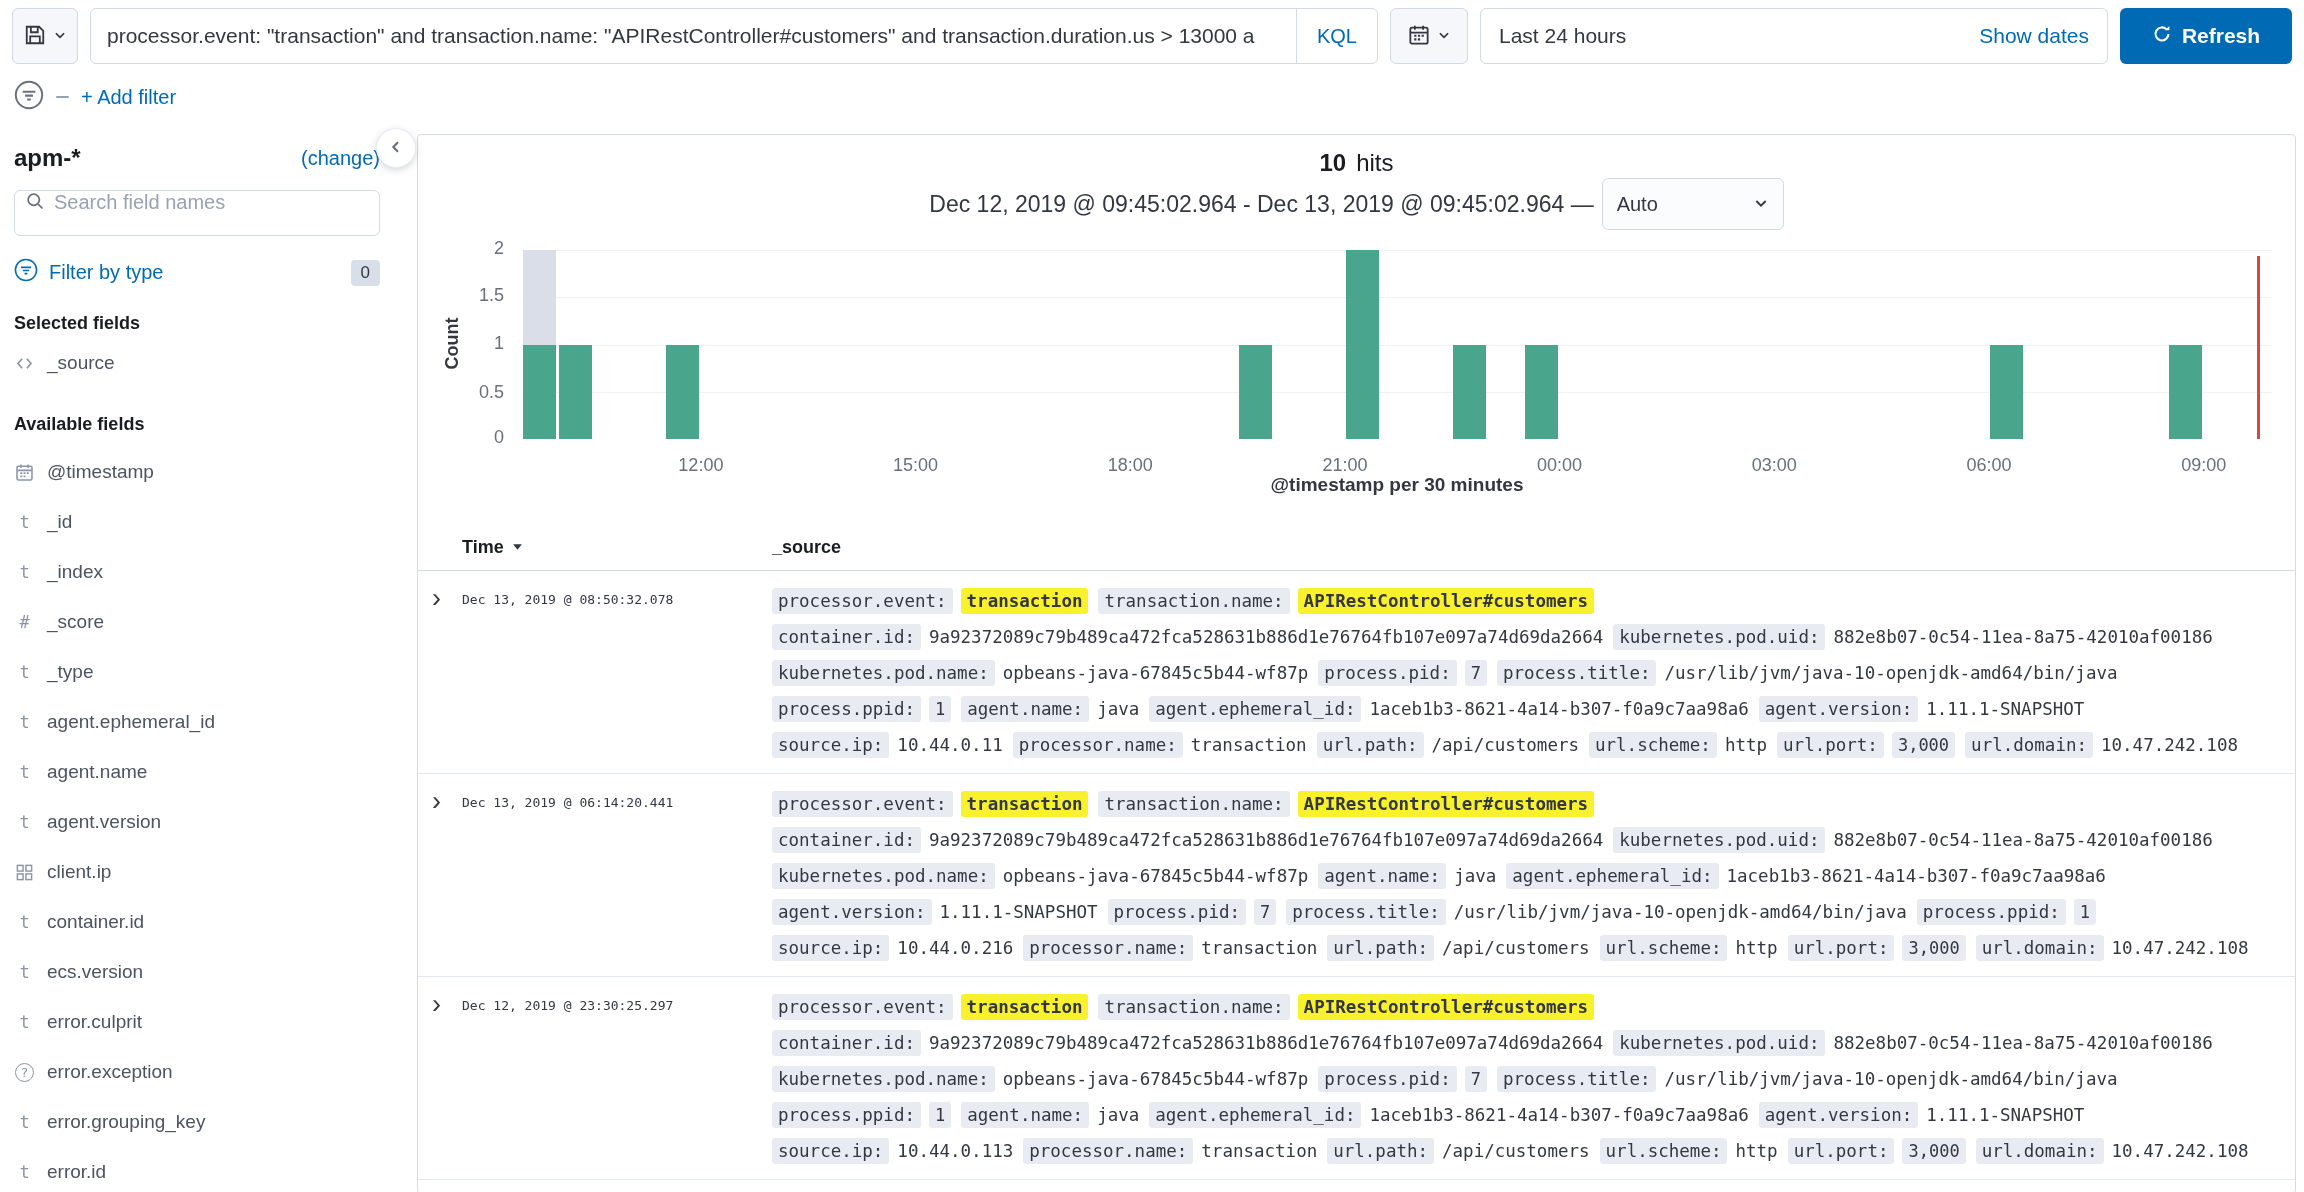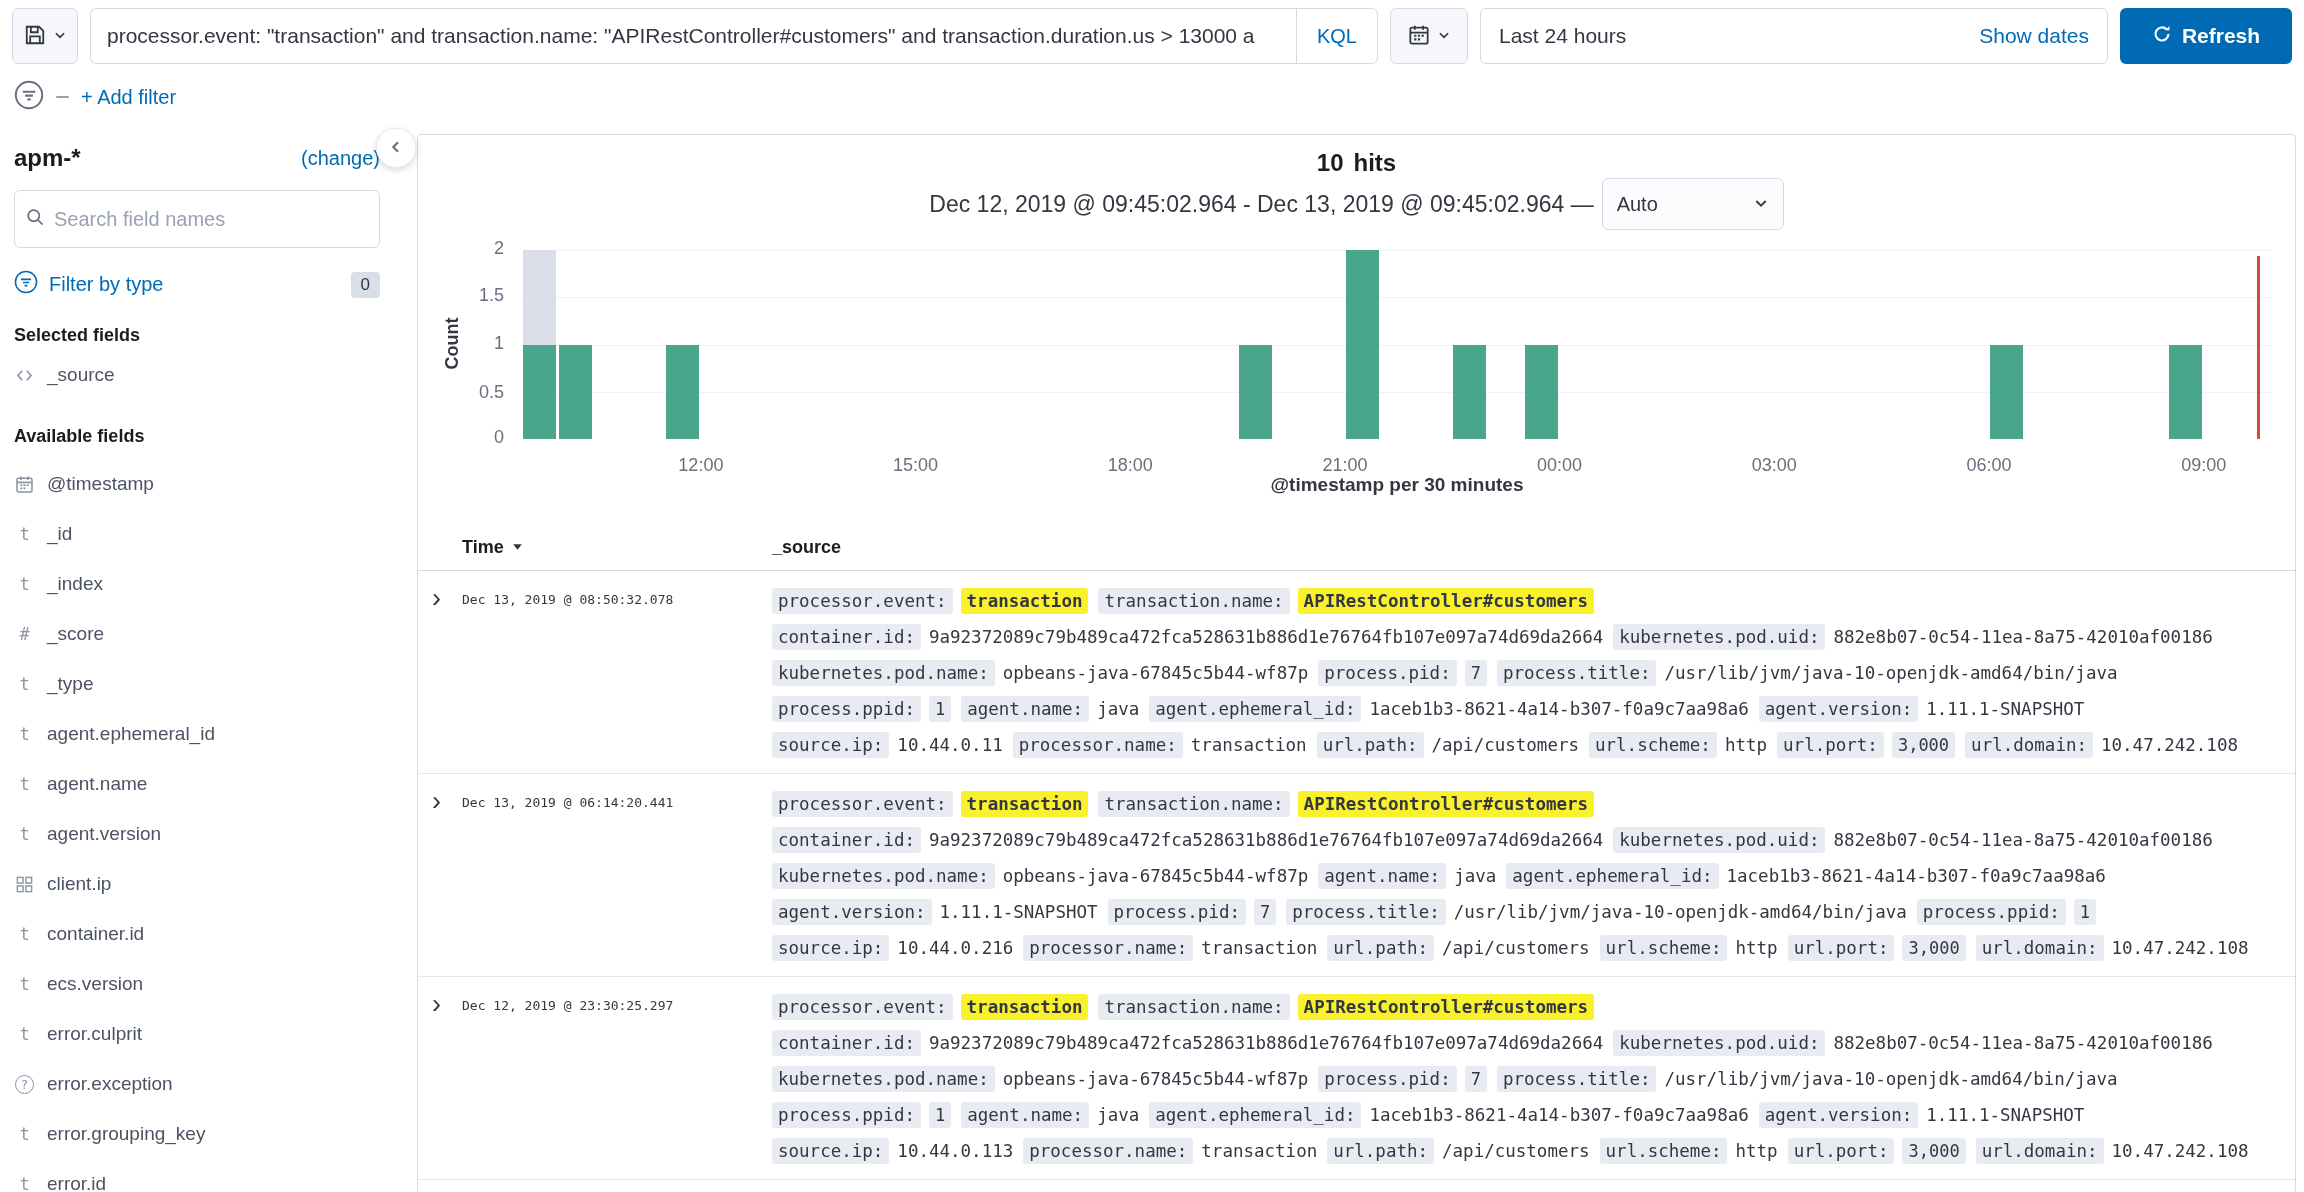--- a/index.html
+++ b/index.html
@@ -28,22 +28,22 @@
   
   .filter-row{position:absolute;left:14px;top:80px;display:flex;align-items:center;gap:12px}
   .filter-dash{width:13px;height:2px;background:#98a2b3;border-radius:1px}
   .add-filter{color:var(--accent);font-size:20px;cursor:pointer}
 
   
   .sidebar{position:absolute;left:0;top:134px;width:400px;padding:10px 20px 0 14px}
   .sb-head{display:flex;align-items:center;justify-content:space-between}
   .index-pattern{font-size:24px;font-weight:700;color:#1a1c21}
   .change-link{font-size:20px;color:var(--accent);cursor:pointer}
-  .sb-search{margin-top:18px;height:58px;border:1px solid #d3dae6;border-radius:6px;display:flex;
-    align-items:flex-end;background:#fff;padding:16px 10px;gap:9px}
+  .sb-search{margin-top:18px;height:46px;border:1px solid #d3dae6;border-radius:6px;display:flex;
+    align-items:flex-start;background:#fff;padding:0 10px;gap:9px}
   .sb-search input{border:none;outline:none;flex:1;font-size:20px;font-family:inherit;color:#343741;background:transparent}
   .sb-search input::placeholder{color:#98a2b3}
   .sb-filter{margin-top:22px;display:flex;align-items:center;gap:11px;font-size:20px;
     color:var(--accent);cursor:pointer}
   .badge{margin-left:auto;background:#d9dfe9;color:#343741;font-size:17px;padding:3px 10px;border-radius:4px}
   .sb-heading{margin-top:26px;font-size:18px;font-weight:700;color:#1a1c21}
   .field-list{list-style:none;margin-top:4px}
   #available-fields{margin-top:12px}
   .field-item{display:flex;align-items:center;gap:12px;height:50px;cursor:pointer}
   .ficon{width:21px;display:flex;justify-content:center}
@@ -54,21 +54,21 @@
 
   .collapse-btn{position:absolute;left:376px;top:128px;width:40px;height:40px;border-radius:50%;
     background:#fff;border:1px solid #e8ebf1;box-shadow:0 2px 7px rgba(50,60,80,.2);display:flex;
     align-items:center;justify-content:center;z-index:5;cursor:pointer}
 
   
   .main-panel{position:absolute;left:417px;top:134px;width:1879px;height:1060px;background:#fff;
     border:1px solid #d3dae6;border-radius:4px;overflow:hidden}
   .hits-line{margin-top:14px;text-align:center;font-size:24px;color:#1a1c21;height:32px}
   .hits-num{font-weight:700;margin-right:10px}
-  .hits-word{font-weight:700}
+  .hits-word{font-weight:400}
   .range-line{height:46px;display:flex;align-items:center;justify-content:center;gap:8px;
     font-size:23px;color:#343741}
   .interval-select{width:182px;height:52px;border:1px solid #d3dae6;border-radius:6px;background:#fbfcfd;
     display:flex;align-items:center;justify-content:space-between;padding:0 14px;font-size:20px;cursor:pointer}
 
   
   .chart{position:relative;height:292px;margin-top:2px}
   .gridline{position:absolute;height:1px;background:#eef1f6}
   .ytick{position:absolute;width:60px;text-align:right;font-size:18px;color:#69707d}
   .xtick{position:absolute;width:80px;text-align:center;font-size:18px;color:#69707d}

